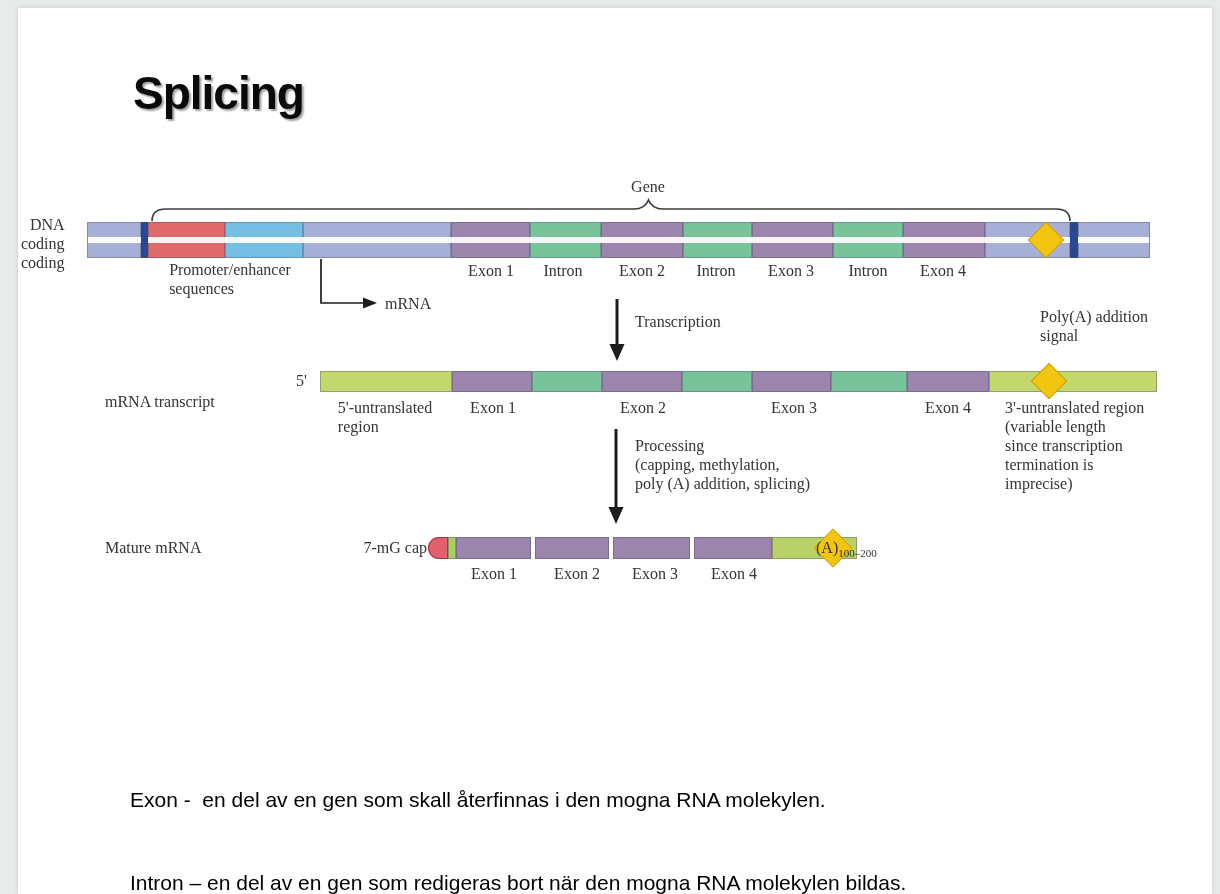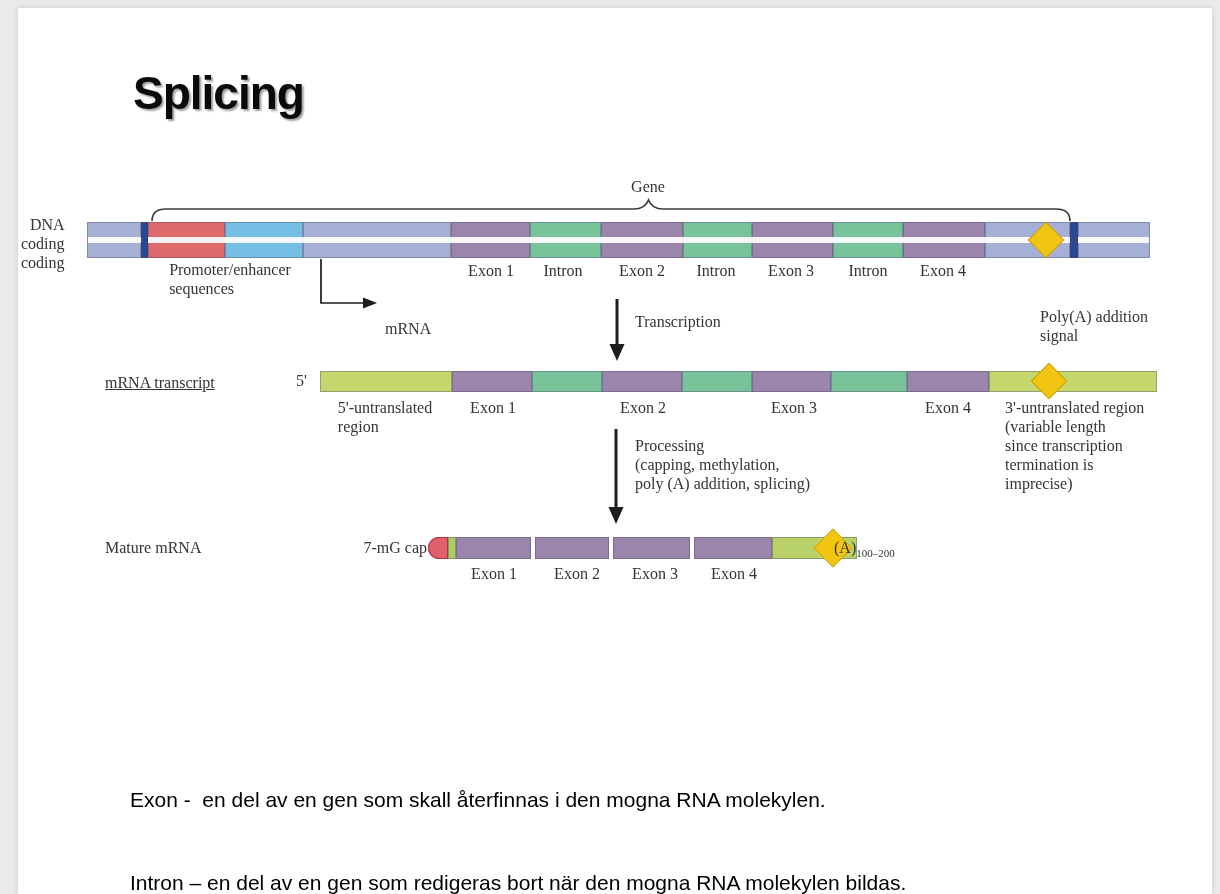--- a/index.html
+++ b/index.html
@@ -122,30 +122,30 @@
     <div>sequences</div>
   </div>
   <div class="flabel c" style="left:491px;top:261px;">Exon 1</div>
   <div class="flabel c" style="left:563px;top:261px;">Intron</div>
   <div class="flabel c" style="left:642px;top:261px;">Exon 2</div>
   <div class="flabel c" style="left:716px;top:261px;">Intron</div>
   <div class="flabel c" style="left:791px;top:261px;">Exon 3</div>
   <div class="flabel c" style="left:868px;top:261px;">Intron</div>
   <div class="flabel c" style="left:943px;top:261px;">Exon 4</div>
 
-  <div class="flabel" style="left:385px;top:294px;margin-top:25px;">mRNA</div>
+  <div class="flabel" style="left:385px;top:294px;">mRNA</div>
 
   <div class="flabel" style="left:635px;top:312px;">Transcription</div>
 
   <div class="flabel" style="left:1040px;top:307px;">
     <div>Poly(A) addition</div>
     <div>signal</div>
   </div>
 
-  <div class="flabel" style="left:105px;top:373px;text-decoration:underline;">mRNA transcript</div>
+  <div class="flabel" style="left:105px;top:392px;">mRNA transcript</div>
   <div class="flabel" style="left:296px;top:371px;">5'</div>
 
   <div class="hbar mrna-bar" style="left:320px;top:371px;width:837px;">
     <div class="seg" style="width:132px;background:var(--utr-ygreen);"></div>
     <div class="seg" style="width:80px;background:var(--exon-purple);"></div>
     <div class="seg" style="width:70px;background:var(--intron-green);"></div>
     <div class="seg" style="width:80px;background:var(--exon-purple);"></div>
     <div class="seg" style="width:70px;background:var(--intron-green);"></div>
     <div class="seg" style="width:79px;background:var(--exon-purple);"></div>
     <div class="seg" style="width:76px;background:var(--intron-green);"></div>
@@ -184,21 +184,21 @@
     <div class="mature-piece cap-red" style="left:0;width:20px;"></div>
     <div class="mature-piece" style="left:20px;width:8px;background:var(--cap-green);"></div>
     <div class="mature-piece" style="left:28px;width:75px;background:var(--exon-purple);"></div>
     <div class="mature-piece" style="left:107px;width:74px;background:var(--exon-purple);"></div>
     <div class="mature-piece" style="left:185px;width:77px;background:var(--exon-purple);"></div>
     <div class="mature-piece" style="left:266px;width:78px;background:var(--exon-purple);"></div>
     <div class="mature-piece" style="left:344px;width:85px;background:var(--mature-green);"></div>
     <div class="diamond" style="left:391px;top:-3px;width:28px;height:28px;"></div>
   </div>
 
-  <div class="flabel" style="left:834px;top:538px;">
+  <div class="flabel" style="left:816px;top:538px;">
     <span>(A)</span><span class="sub">100–200</span>
   </div>
 
   <div class="flabel c" style="left:494px;top:564px;">Exon 1</div>
   <div class="flabel c" style="left:577px;top:564px;">Exon 2</div>
   <div class="flabel c" style="left:655px;top:564px;">Exon 3</div>
   <div class="flabel c" style="left:734px;top:564px;">Exon 4</div>
 
   <div class="notes">
     <div>Exon -  en del av en gen som skall återfinnas i den mogna RNA molekylen.</div>

